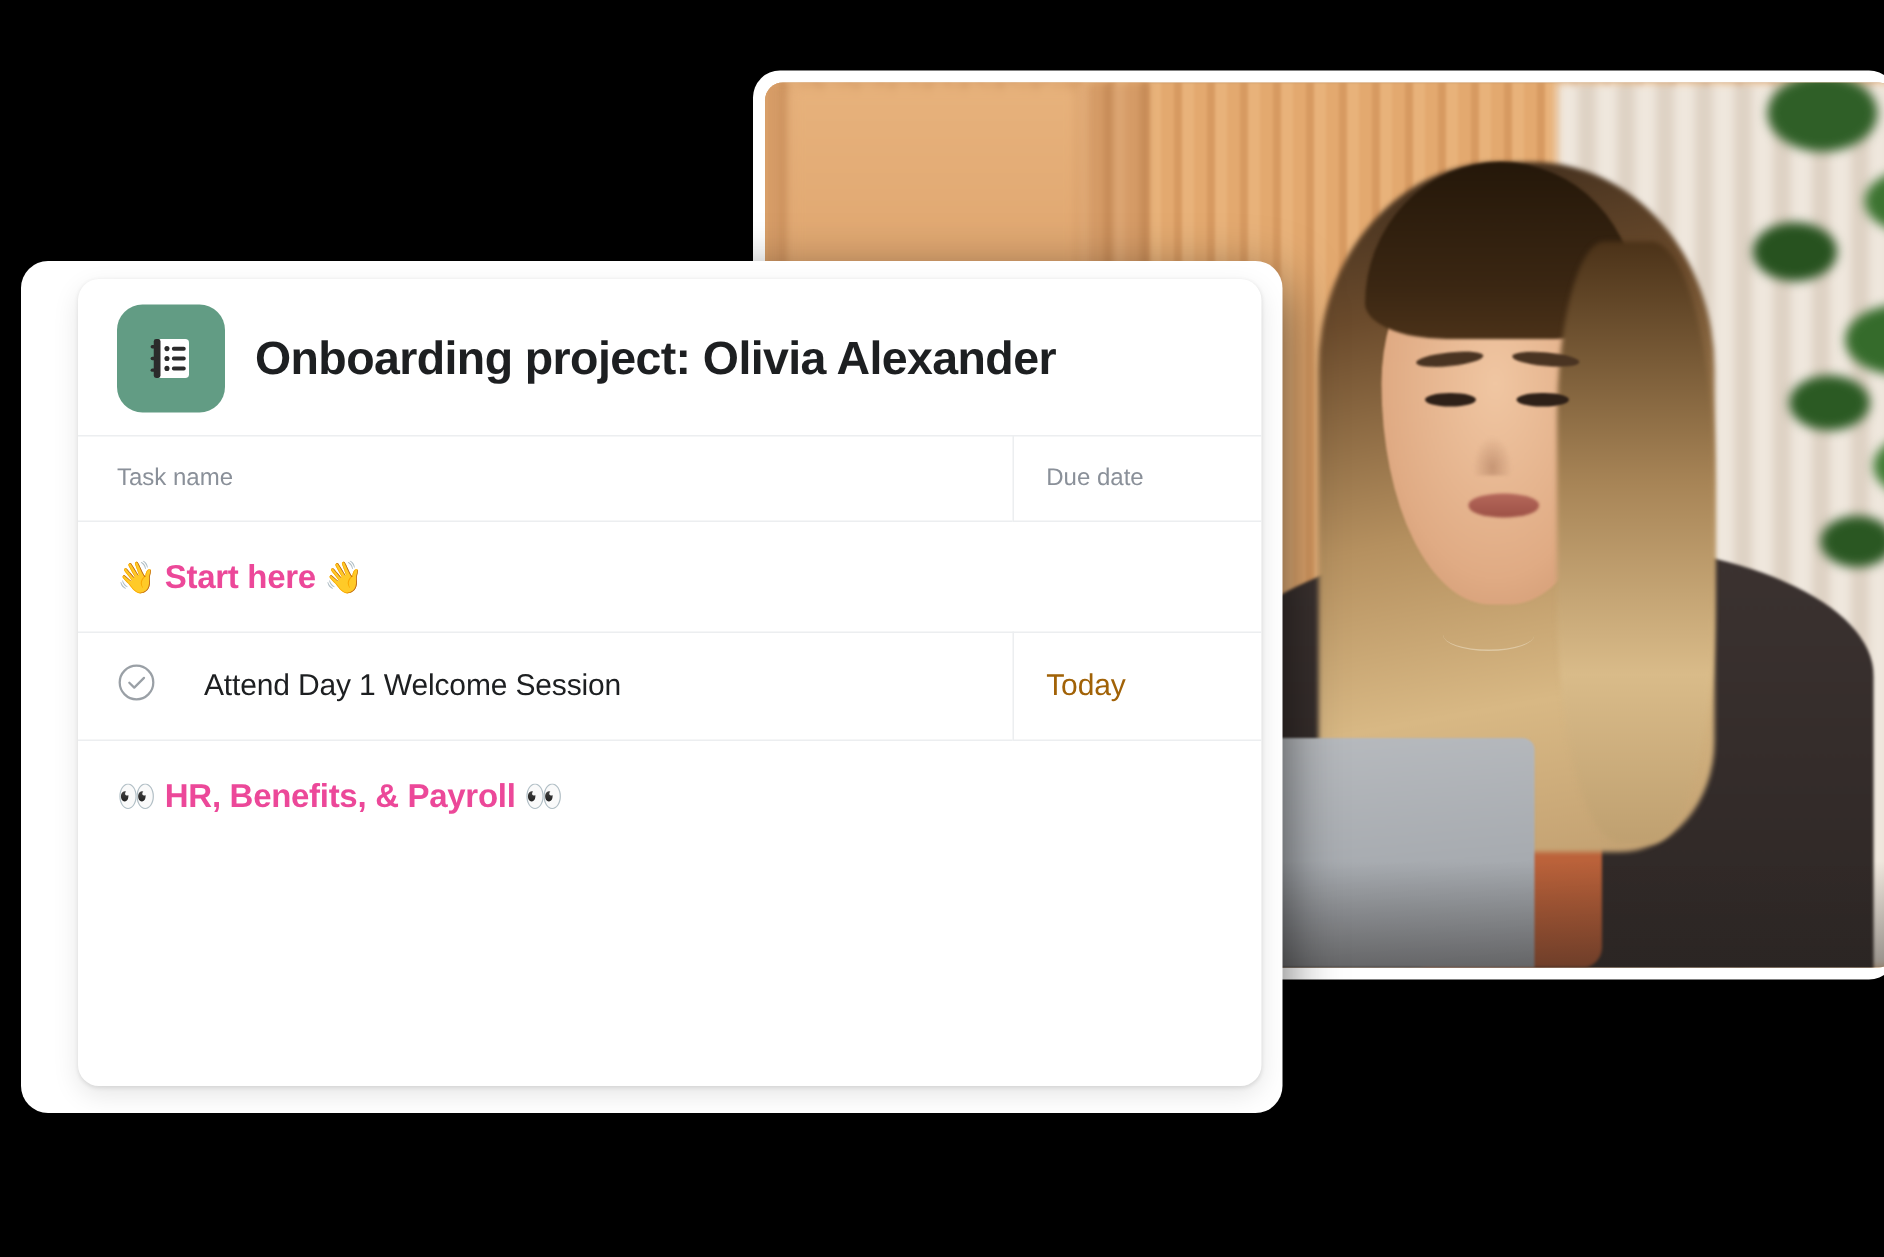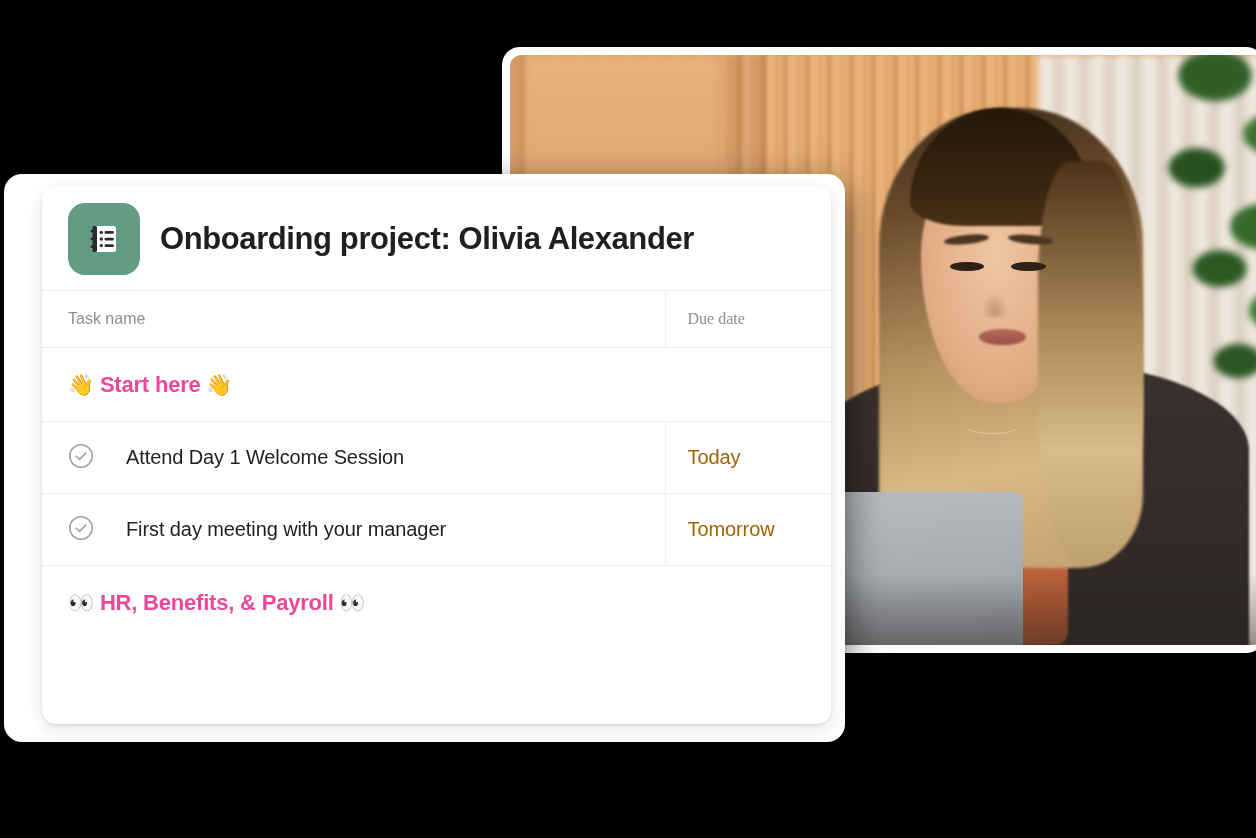--- a/index.html
+++ b/index.html
@@ -196,21 +196,21 @@
   .photo .chair {
     position: absolute; left: 16%; top: 60%; width: 26%; height: 40%;
     background: linear-gradient(180deg,#55504c,#3a3633);
     border-radius: 14px 14px 0 0;
     filter: blur(2.5px);
   }
 
   
   .card-frame {
     position: absolute;
-    left: 4px;
+    left: 14px;
     top: 174px;
     width: 841px;
     height: 568px;
     background: #ffffff;
     border-radius: 18px;
     box-shadow: 0 14px 38px rgba(0,0,0,0.6);
   }
   .card {
     position: absolute;
     left: 38px;
@@ -264,21 +264,21 @@
   .tasks th.th-name, .tasks td.td-name {
     border-right: 1px solid #eceef0;
   }
   .tasks th {
     height: 56px;
     font-weight: 400;
     font-size: 16px;
     color: #8a9099;
     padding: 0 0 0 26px;
   }
-  .tasks th.th-date { padding-left: 22px; font-family: Liberation Serif, serif; }
+  .tasks th.th-date { padding-left: 22px; }
 
   tr.section td {
     height: 73px;
     padding: 0 0 0 26px;
     border-right: none;
     font-size: 22px;
     font-weight: 700;
     color: #ec4899;
     letter-spacing: -0.2px;
   }
@@ -387,34 +387,20 @@
                   <circle cx="13" cy="13" r="11.2" fill="none" stroke="#9aa0a6" stroke-width="1.5"></circle>
                   <path d="M8.2 13.2 L11.5 16.4 L18.0 9.9" fill="none" stroke="#9aa0a6" stroke-width="1.5" stroke-linecap="round" stroke-linejoin="round"></path>
                 </svg>
               </span>
               <span class="task-label">Attend Day 1 Welcome Session</span>
             </div>
           </td>
           <td class="td-date is-today">Today</td>
         </tr>
 
-        <tr class="task">
-          <td class="td-name">
-            <div class="task-cell">
-              <span class="check-icon">
-                <svg width="26" height="26" viewBox="0 0 26 26" aria-hidden="true">
-                  <circle cx="13" cy="13" r="11.2" fill="none" stroke="#9aa0a6" stroke-width="1.5"></circle>
-                  <path d="M8.2 13.2 L11.5 16.4 L18.0 9.9" fill="none" stroke="#9aa0a6" stroke-width="1.5" stroke-linecap="round" stroke-linejoin="round"></path>
-                </svg>
-              </span>
-              <span class="task-label">First day meeting with your manager</span>
-            </div>
-          </td>
-          <td class="td-date">Tomorrow</td>
-        </tr>
 
         <tr class="section">
           <td colspan="2">
             <span class="emoji">👀</span>
             <span>HR, Benefits, &amp; Payroll</span>
             <span class="emoji">👀</span>
           </td>
         </tr>
 
 

